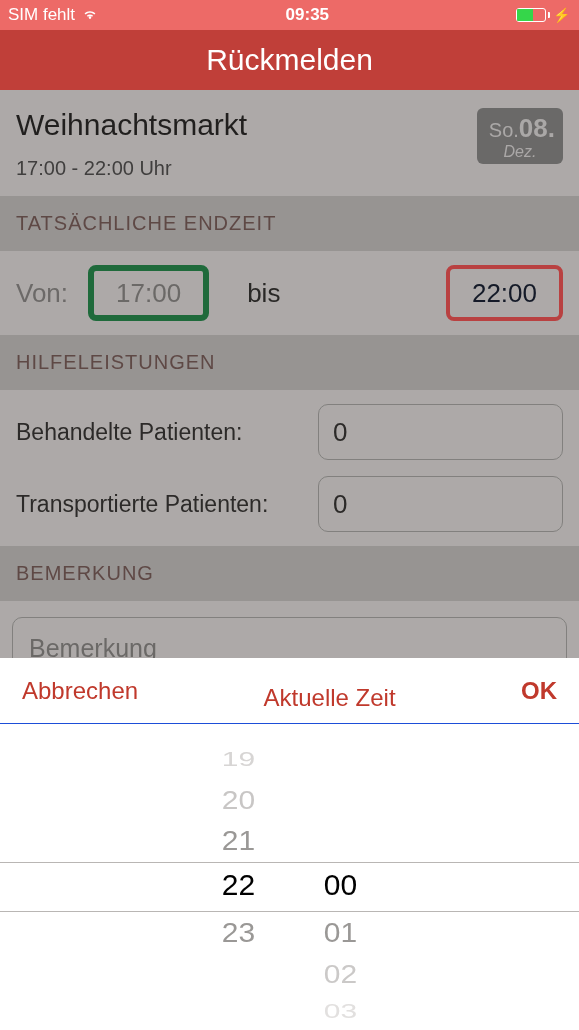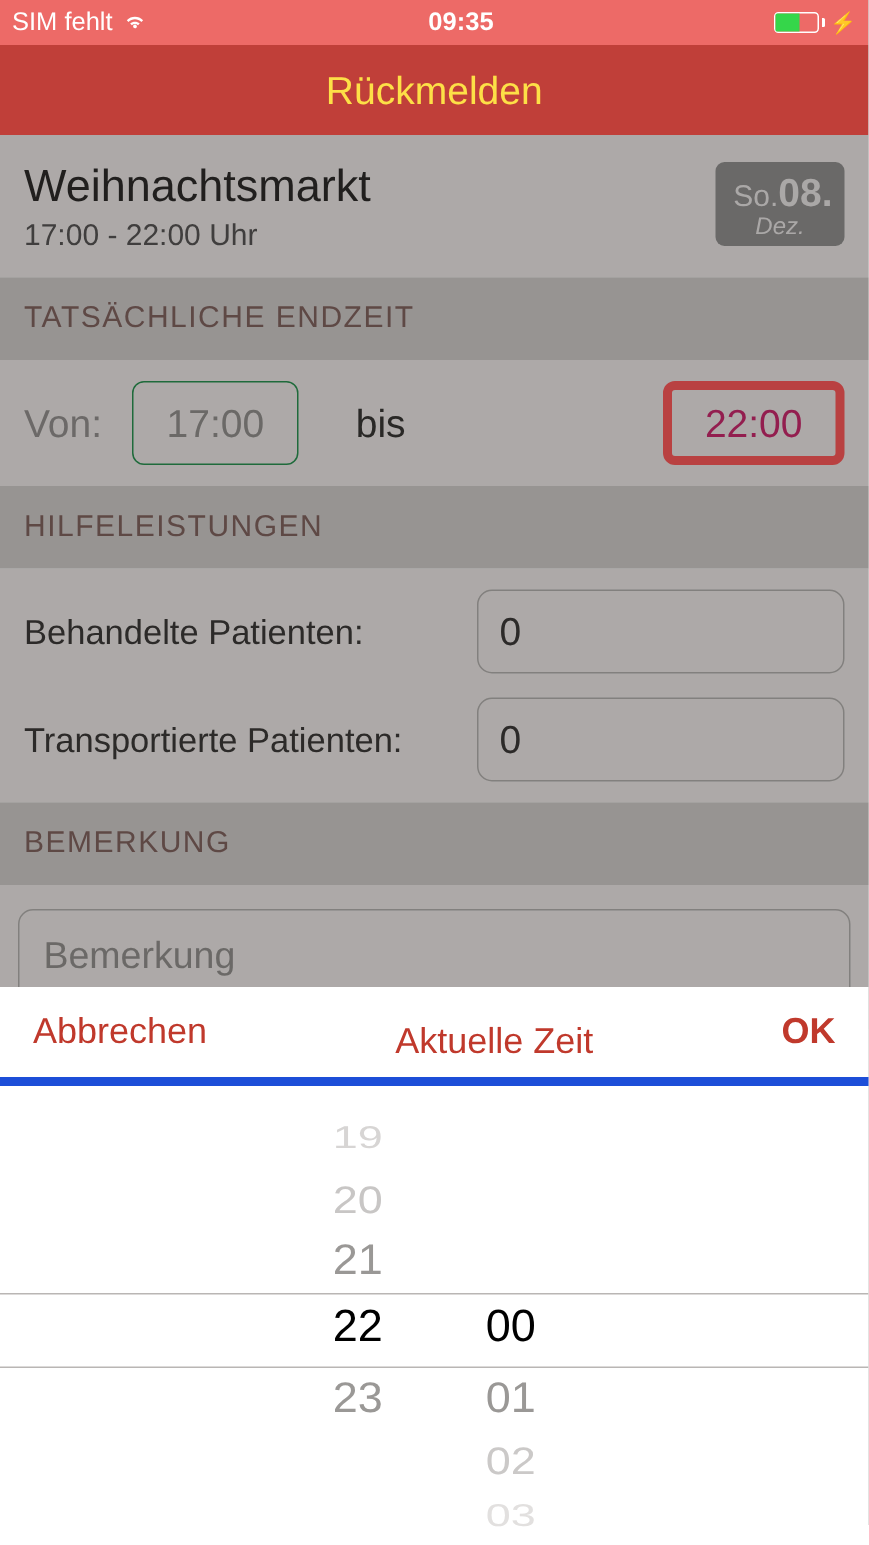--- a/index.html
+++ b/index.html
@@ -24,43 +24,43 @@
   .battery-cap { width: 2px; height: 6px; background:#fff; border-radius:0 1px 1px 0; }
   .bolt { font-size: 14px; margin-left: 2px; }
 
   
   .nav-header {
     height: 60px;
     background: #c03f39;
     display:flex;
     align-items:center;
     justify-content:center;
-    color:#fde047;
-    font-size: 26px;
+    color:#ffffff;
+    font-size: 30px;
     font-weight: 400;
   }
 
   
   .dim-area {
     position: absolute;
     top: 90px; left: 0; right: 0; bottom: 0;
     background: #e5e2e0;
   }
 
   
   .event-header {
     background: #d2cecc;
     padding: 18px 16px 16px 16px;
     display:flex;
     justify-content:space-between;
     align-items: flex-start;
     gap: 40px;
   }
   .event-title { font-size: 30px; color:#1f1d1c; font-weight: 400; }
-  .event-sub { font-size: 20px; color:#474544; margin-top: 4px; }
+  .event-sub { font-size: 20px; color:#474544; margin-top: 15px; }
   .date-badge {
     background:#7d7b7a;
     color:#cfcccb;
     border-radius:6px;
     padding: 6px 8px 4px 8px;
     text-align: right;
     line-height: 1.1;
     min-width: 86px;
   }
   .date-top { font-size: 20px; }
@@ -76,33 +76,33 @@
     padding: 16px 16px;
   }
 
   .section-body { background:#d2cecc; padding: 14px 16px; }
 
   
   .time-row { display:flex; align-items:center; gap: 20px; }
   .lbl { font-size: 26px; color:#7f7c7a; }
   .lbl-dark { color:#2a2826; }
   .time-field {
-    border: 1px solid #15803d;
+    border: 6px solid #15803d;
     border-radius: 8px;
     height: 56px;
     padding: 0 22px;
     display:flex;
     align-items:center;
     font-size: 26px;
     color:#7e7b79;
     background: #d2cecc;
   }
   .time-field.active {
-    border: 6px solid #ef4444;
-    color:#be185d;
+    border: 4px solid #ef4444;
+    color:#0f172a;
     background: #d2cecc;
   }
 
   .form-row {
     display:flex;
     align-items:center;
     gap: 12px;
     margin-bottom: 16px;
     justify-content: flex-end;
   }
@@ -153,21 +153,21 @@
     background: #fff;
     z-index: 10;
   }
   .picker-toolbar {
     height: 66px;
     display:flex;
     align-items:center;
     justify-content: space-between;
     padding: 0 22px;
     font-size: 24px;
-    border-bottom: 6px solid #1d4ed8;
+    border-bottom: 1px solid #1d4ed8;
   }
   .pt-btn { color:#c0392c; }
   .pt-btn.bold { font-weight: 700; }
   .pt-center { color:#c0392c;margin-top:14px; }
 
   .picker-wheels {
     height: 306px;
     position: relative;
     display:flex;
     justify-content:center;

